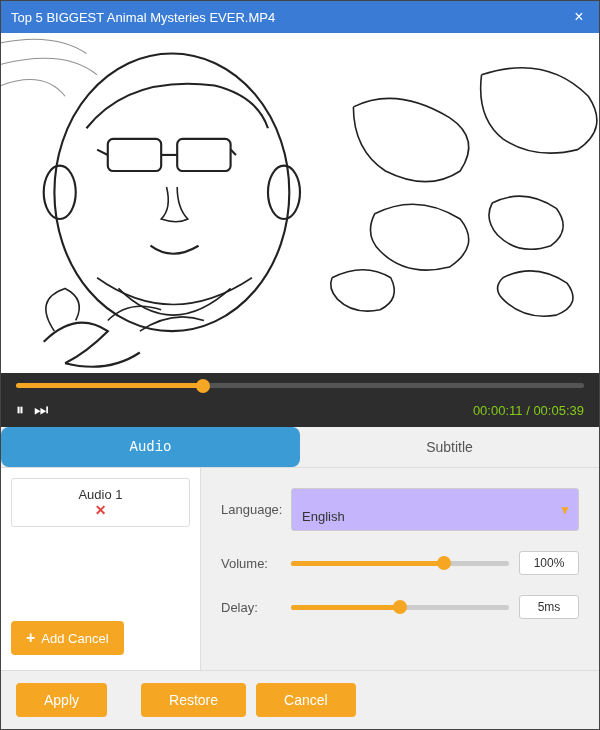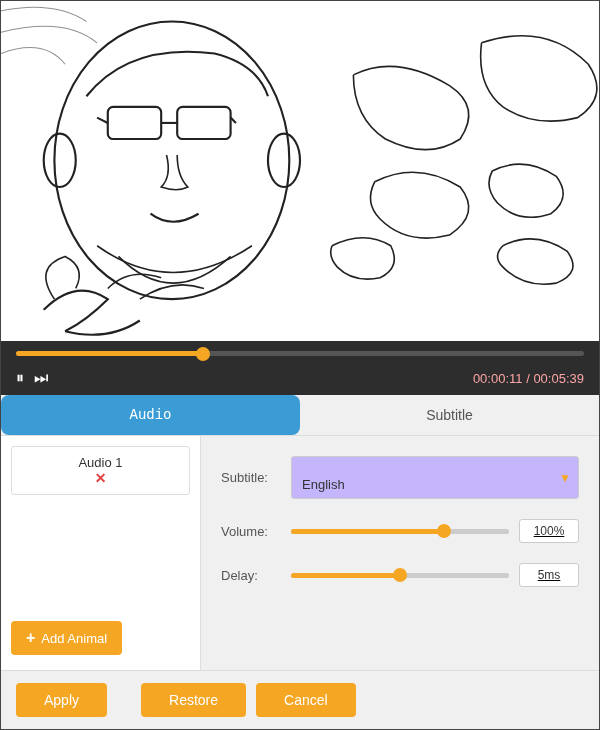--- a/index.html
+++ b/index.html
@@ -108,21 +108,21 @@
       padding: 8px 15px;
       flex-shrink: 0;
     }
     .ctrl-btn {
       color: white;
       font-size: 16px;
       margin-right: 10px;
       cursor: pointer;
     }
     .time-display {
-      color: #fca5a5;
+      color: #84cc16;
       font-size: 13px;
       margin-left: auto;
     }
 
     
     .tabs-container {
       background: #f0f0f0;
       flex: 1;
       display: flex;
       flex-direction: column;
@@ -256,21 +256,20 @@
       pointer-events: none;
       font-size: 12px;
     }
 
     
     .slider-wrapper {
       flex: 1;
       display: flex;
       align-items: center;
       gap: 10px;
-      text-decoration: underline;
     }
     .slider-track {
       flex: 1;
       height: 5px;
       background: #ccc;
       border-radius: 3px;
       position: relative;
     }
     .slider-fill {
       height: 100%;
@@ -329,20 +328,24 @@
     .btn-cancel {
       background: #f5a623;
       color: white;
     }
   </style>
 </head>
 <body>
 
 <div class="window">
 
+  <div class="title-bar">
+    <span class="title-text">Top 5 BIGGEST Animal Mysteries EVER.MP4</span>
+    <span class="close-btn">×</span>
+  </div>
 
   <div class="video-area">
     <svg class="video-sketch" viewBox="0 0 560 340" preserveAspectRatio="xMidYMid slice">
       <rect width="560" height="340" fill="white"></rect>
 
       <ellipse cx="160" cy="160" rx="110" ry="130" fill="none" stroke="#222" stroke-width="2"></ellipse>
 
       <rect x="100" y="110" width="50" height="30" rx="5" fill="none" stroke="#222" stroke-width="2"></rect>
       <rect x="165" y="110" width="50" height="30" rx="5" fill="none" stroke="#222" stroke-width="2"></rect>
       <line x1="150" y1="125" x2="165" y2="125" stroke="#222" stroke-width="2"></line>
@@ -412,28 +415,28 @@
 
     <div class="tab-content">
 
       <div class="audio-list-panel">
         <div class="audio-item">
           <span class="audio-item-name">Audio 1</span>
           <span class="audio-item-remove">✕</span>
         </div>
         <button class="add-audio-btn">
           <span class="plus-icon">+</span>
-          <span>Add Animal</span>
+          <span>Add Cancel</span>
         </button>
       </div>
 
       <div class="settings-panel">
 
         <div class="setting-row">
-          <span class="setting-label">Subtitle:</span>
+          <span class="setting-label">Language:</span>
           <div class="lang-select-wrapper">
             <select class="lang-select">
               <option>English</option>
               <option>French</option>
               <option>Spanish</option>
               <option>German</option>
               <option>Italian</option>
               <option>Japanese</option>
               <option>Chinese</option>
             </select>

